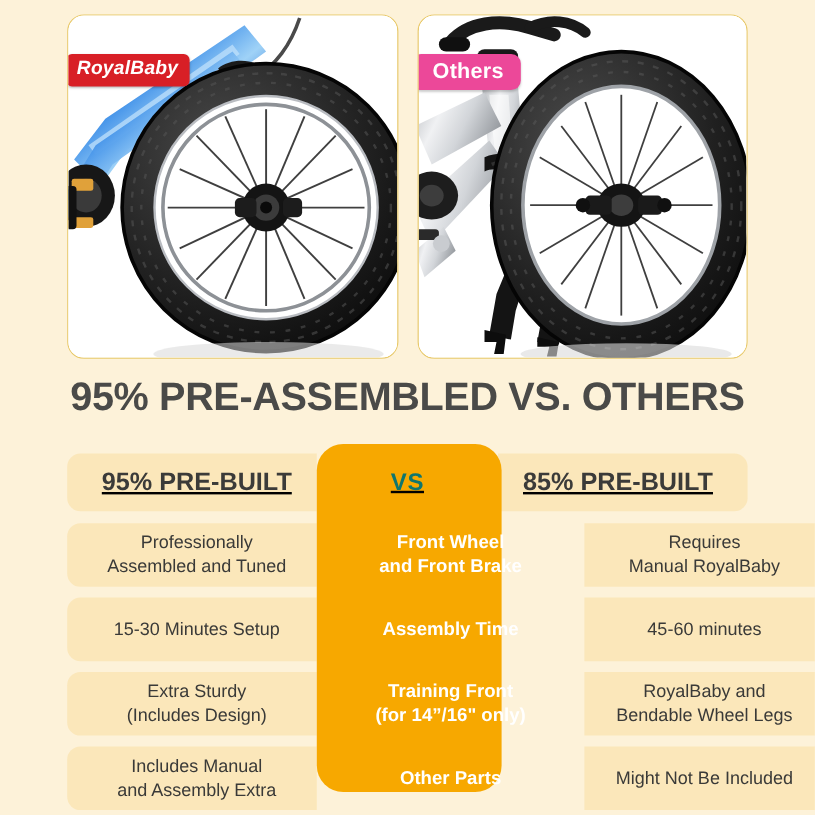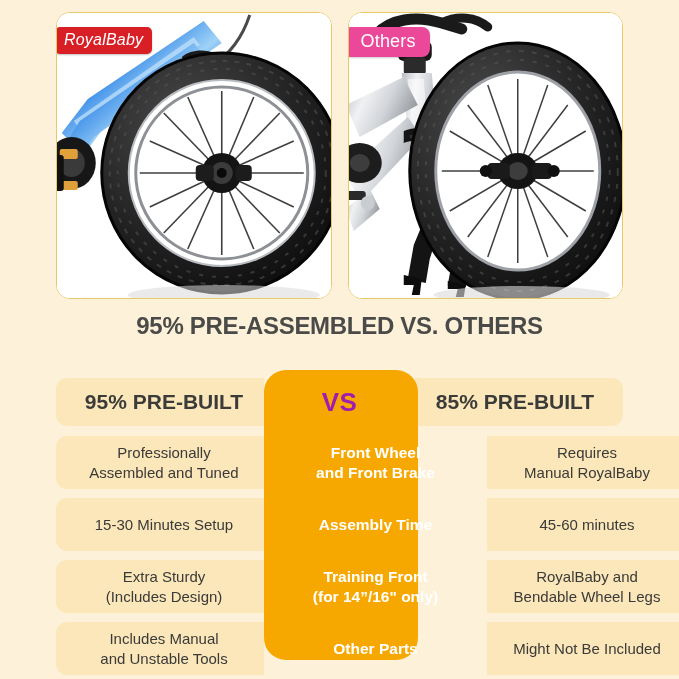--- a/index.html
+++ b/index.html
@@ -37,23 +37,23 @@
   }
   .photo-stage {
     position: absolute;
     inset: 0;
     background: #ffffff;
   }
 
   
   .badge {
     position: absolute;
-    top: 14px;
+    top: 32px;
     z-index: 20;
-    font-weight: normal;
+    font-weight: bold;
     color: #ffffff;
     letter-spacing: .2px;
     white-space: nowrap;
   }
   .badge-royal {
     left: -2px;
     background: #d81f26;
     border-radius: 5px;
     padding: 4px 9px 5px 9px;
     font-size: 16px;
@@ -72,21 +72,21 @@
   
   .bike-svg { position: absolute; inset: 0; width: 100%; height: 100%; }
 
   
   .headline {
     position: absolute;
     left: 0;
     top: 312px;
     width: 679px;
     text-align: center;
-    font-size: 24px;
+    font-size: 33px;
     font-weight: bold;
     color: #4a4a48;
     letter-spacing: -0.3px;
     white-space: nowrap;
   }
 
   
   .table {
     position: absolute;
     left: 56px;
@@ -125,23 +125,23 @@
   .cell.right { border-radius: 0 11px 11px 0; padding-right: 14px; }
   .cell.mid {
     flex: 0 0 151px;
     background: transparent;
     position: relative;
     z-index: 3;
     color: #ffffff;
     font-weight: bold;
   }
 
-  .row-head { height: 48px; margin-bottom: 10px; }
+  .row-head { height: 48px; margin-bottom: 10px; text-decoration: underline; }
   .row-head .cell { font-size: 21px; font-weight: bold; color: #3b3b39; }
-  .row-head .cell.mid { font-size: 26px; color: #a21caf; letter-spacing: .5px; }
+  .row-head .cell.mid { font-size: 20px; color: #0f766e; letter-spacing: .5px; }
 
   .row-data { height: 53px; gap: 36px; }
   .row-data .cell { font-size: 15px; line-height: 1.28; font-weight: normal; }
   .row-data .cell.mid { font-size: 15.5px; line-height: 1.25; font-weight: bold; }
 
   .cell .txt { display: block; }
 </style>
 </head>
 <body>
 
@@ -400,21 +400,21 @@
         <span class="txt">RoyalBaby and</span>
         <span class="txt">Bendable Wheel Legs</span>
       </span>
     </div>
   </div>
 
   <div class="row row-data">
     <div class="cell left">
       <span>
         <span class="txt">Includes Manual</span>
-        <span class="txt">and Unstable Tools</span>
+        <span class="txt">and Assembly Extra</span>
       </span>
     </div>
     <div class="cell mid">
       <span>
         <span class="txt">Other Parts</span>
       </span>
     </div>
     <div class="cell right">
       <span>
         <span class="txt">Might Not Be Included</span>

